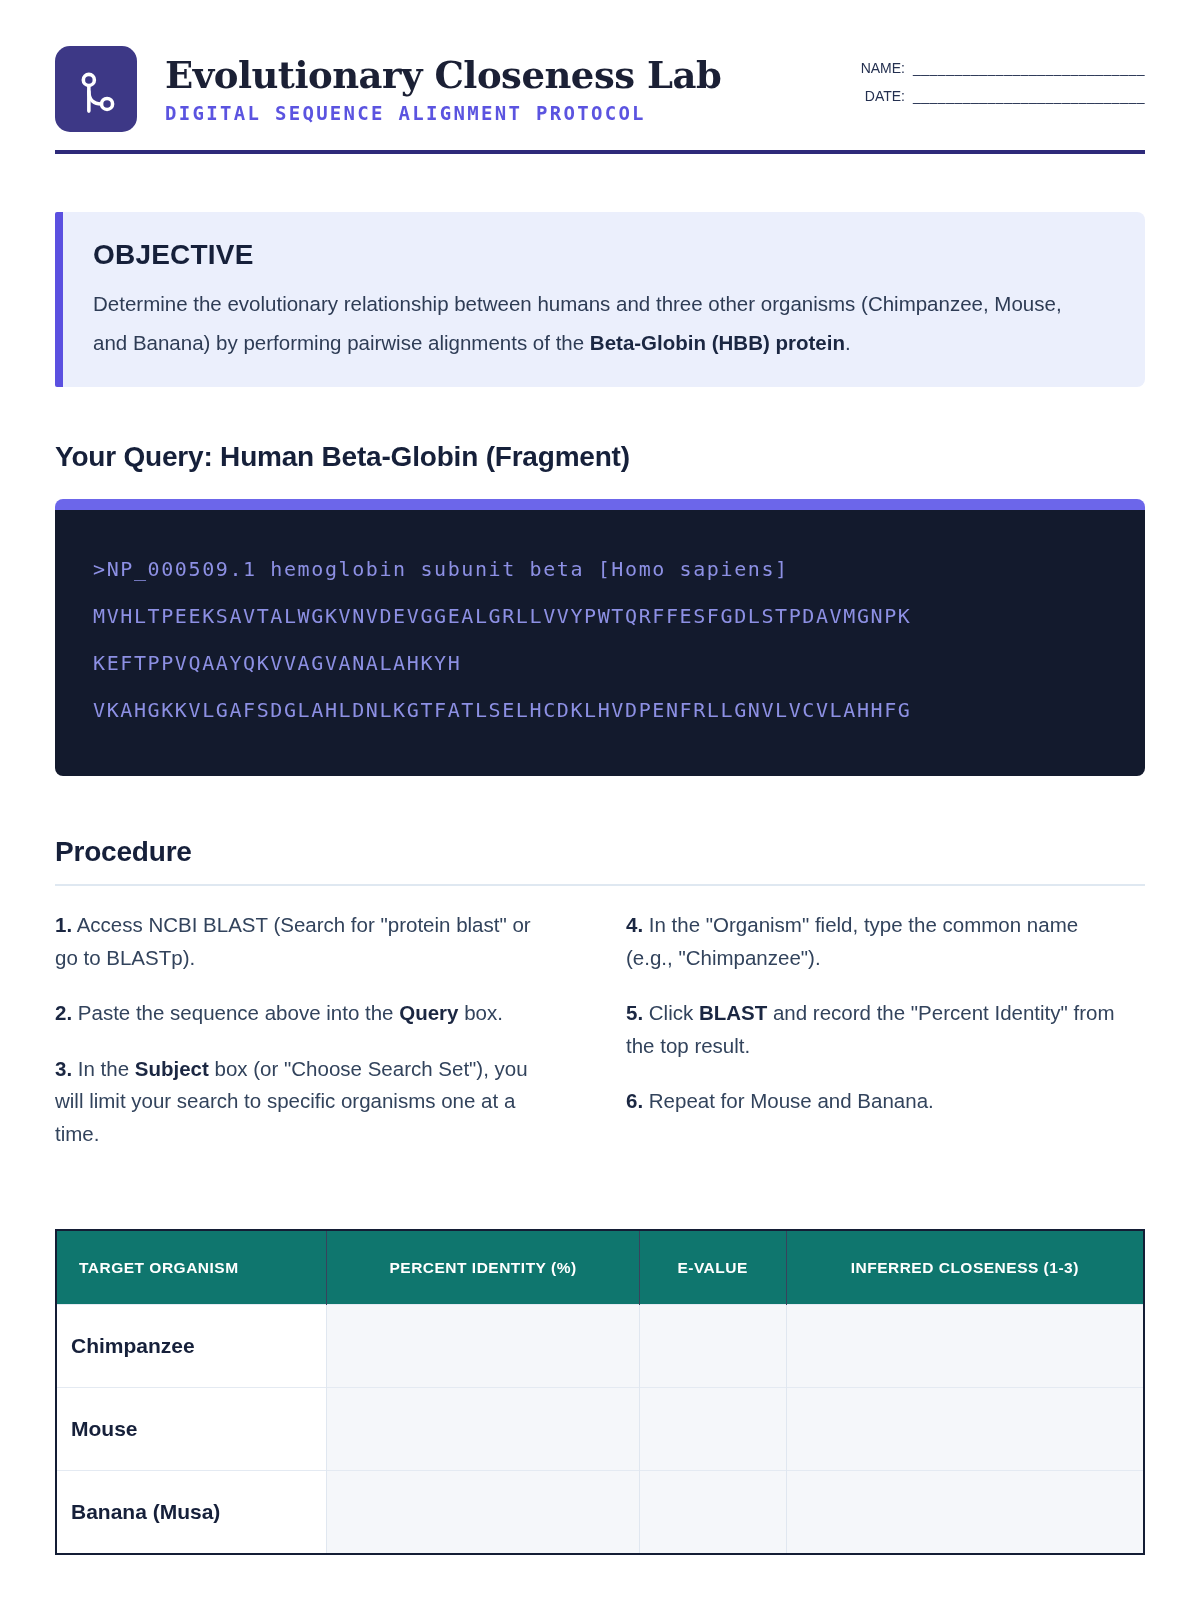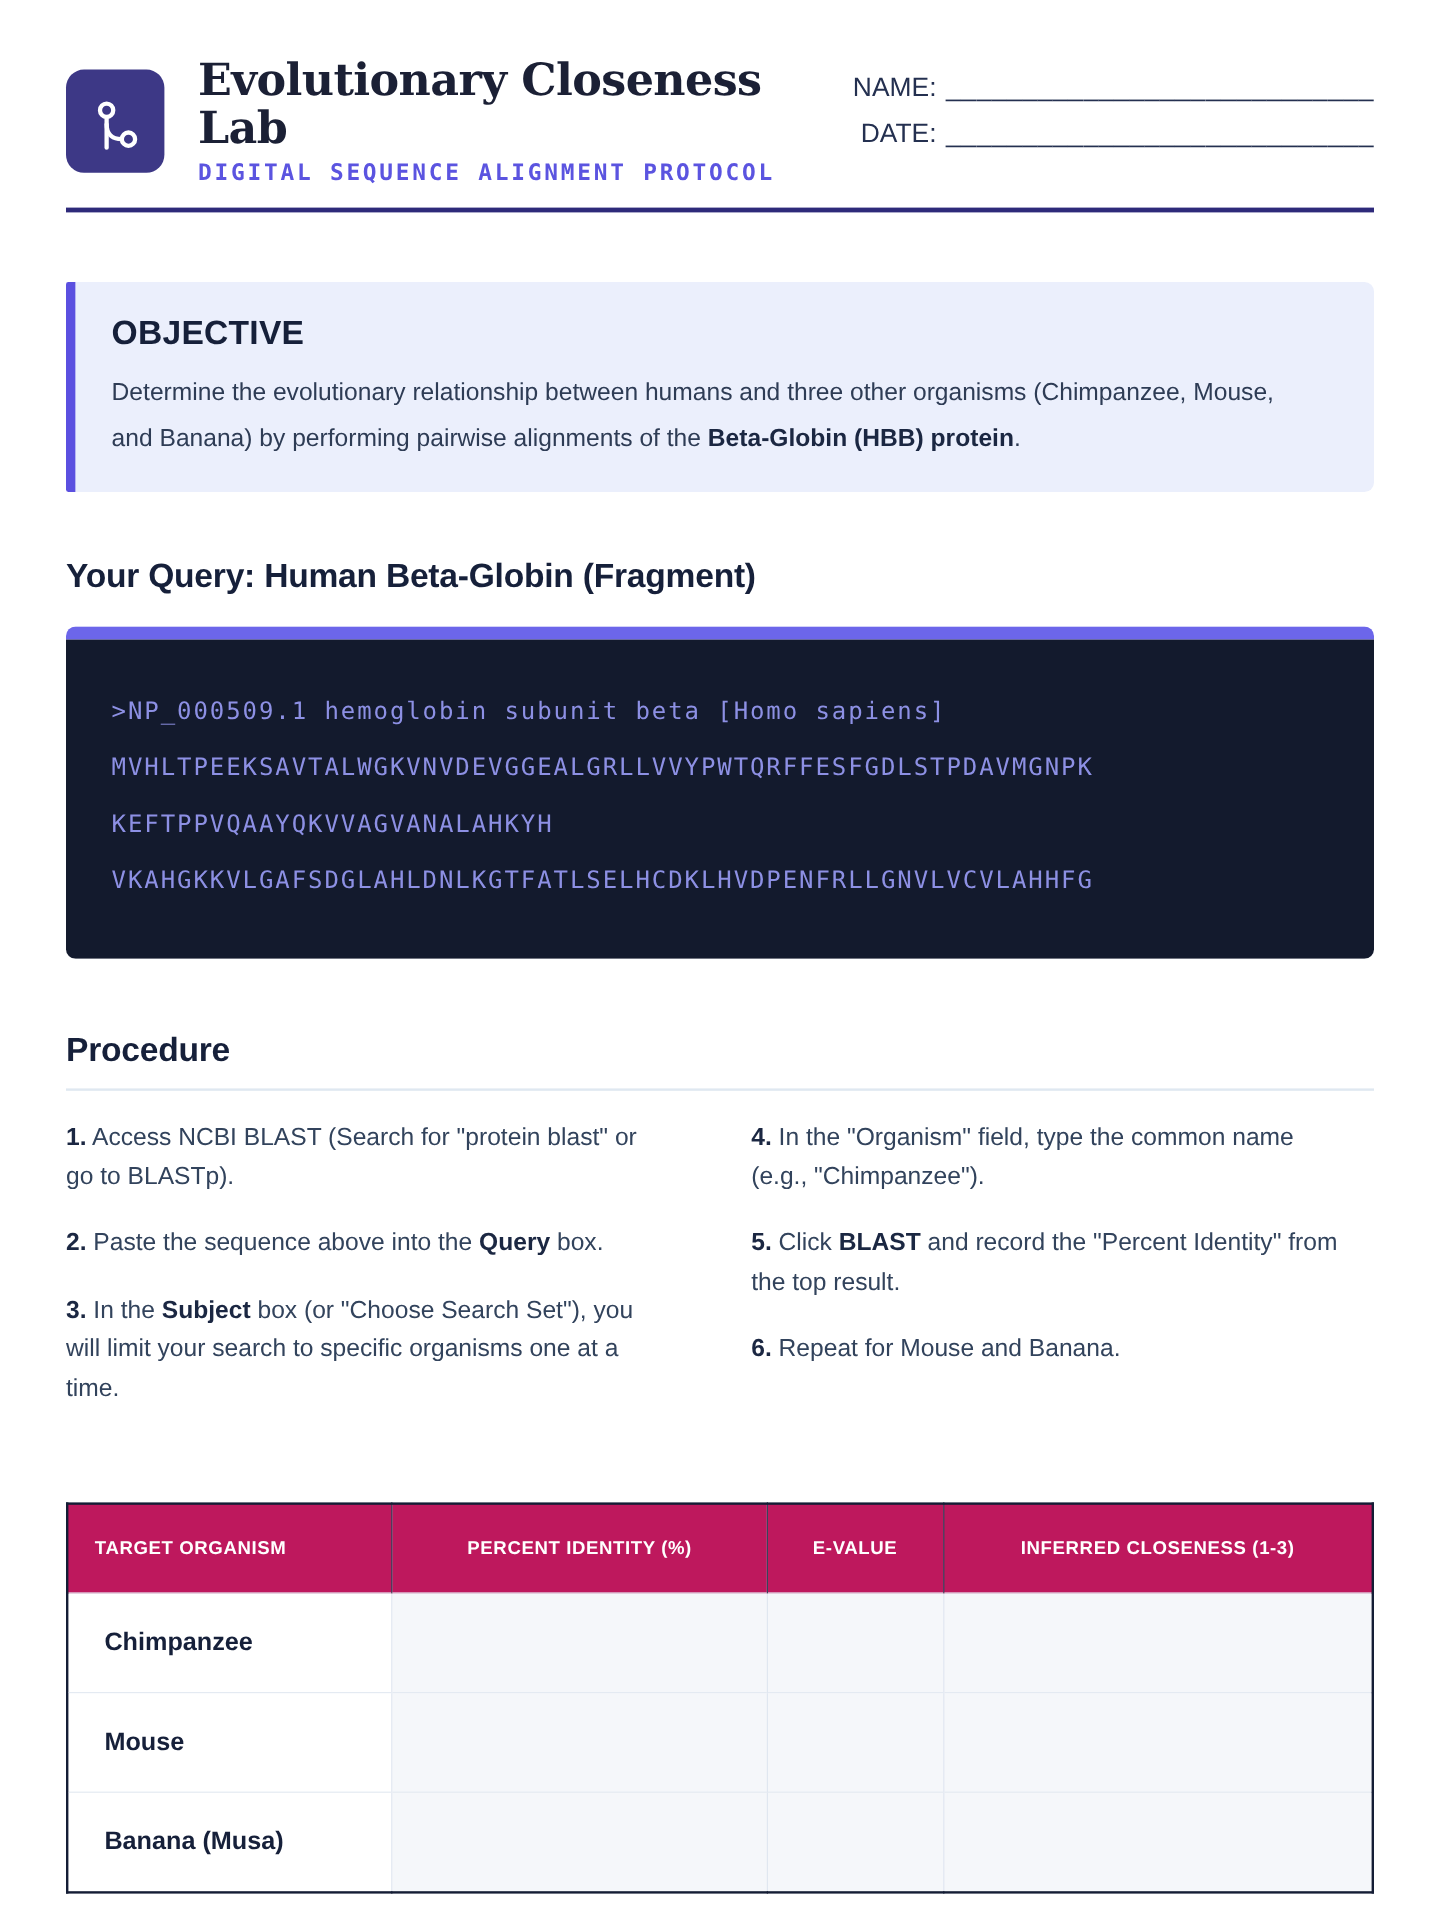--- a/index.html
+++ b/index.html
@@ -23,21 +23,21 @@
   .title {
     font-family: "DejaVu Serif", serif;
     font-weight: 700; font-size: 37px; line-height: 40px;
     color: #1b2035; margin: 0; letter-spacing: -0.5px;
   }
   .subtitle {
     font-family: "DejaVu Sans Mono", monospace;
     font-size: 19px; letter-spacing: 2.3px; color: #5b54e0;
     margin-top: 7px; font-weight: 700;
   }
-  .name-date { text-align: right; padding-top: 14px; font-size: 22px; color: #243050; }
+  .name-date { text-align: right; padding-top: 14px; font-size: 14px; color: #243050; }
   .field-row { margin-bottom: 12px; white-space: nowrap; }
   .field-row .label { font-weight: 500; margin-right: 8px; }
   .field-row .line { color: #243050; letter-spacing: 0.5px; }
 
   .rule { border: none; height: 4px; background: #2e2a7a; margin: 18px 0 0 0; }
 
   
   .objective {
     margin-top: 58px;
     background: #ebeffc;
@@ -85,37 +85,37 @@
     color: #32435c; max-width: 490px;
   }
 
   
   .results-table {
     width: 100%; margin-top: 56px;
     border-collapse: collapse;
     border: 2px solid #141d35;
   }
   .results-table th {
-    background: #be185d; color: #ffffff;
+    background: #0f766e; color: #ffffff;
     font-size: 15.5px; font-weight: 700; letter-spacing: 0.5px;
     height: 71px; text-align: center;
     border-left: 1px solid #39425c;
   }
   .results-table th:first-child { text-align: left; padding-left: 22px; border-left: none; }
   .results-table col.c1 { width: 24.9%; }
   .results-table col.c2 { width: 28.7%; }
   .results-table col.c3 { width: 13.5%; }
   .results-table col.c4 { width: 32.9%; }
   .results-table td {
     height: 80px; background: #f5f7fa;
     border-top: 1px solid #e4eaf2; border-left: 1px solid #e0e7f0;
   }
   .results-table td.org {
     background: #ffffff; font-size: 21px; font-weight: 700;
-    color: #16203a; padding-left: 30px; border-left: none;
+    color: #16203a; padding-left: 14px; border-left: none;
   }
 </style>
 </head>
 <body>
 
 <div class="page">
 
   <div class="header">
     <div class="header-left">
       <div class="logo">

